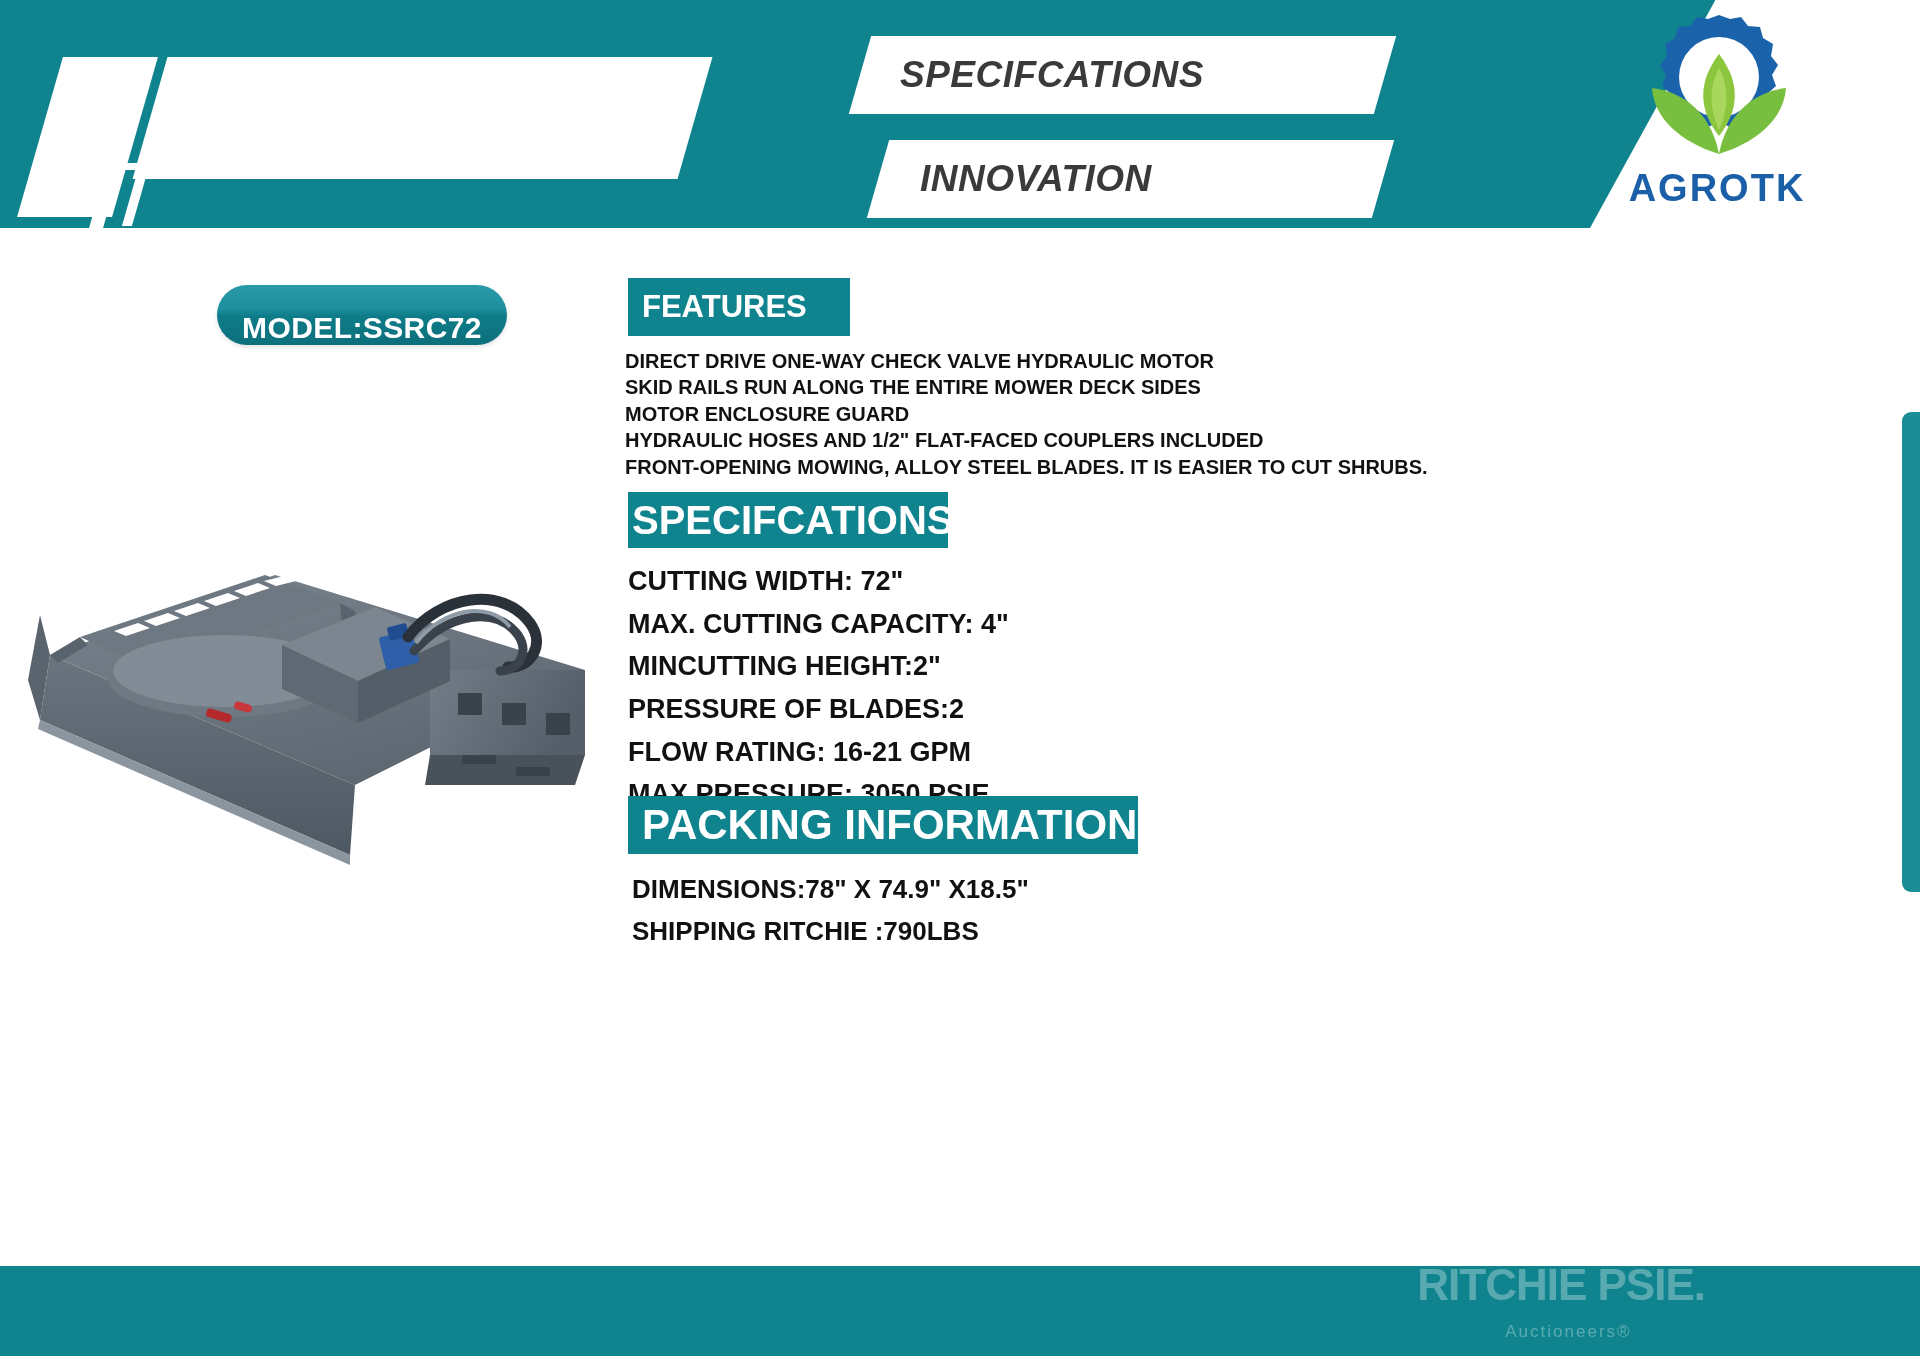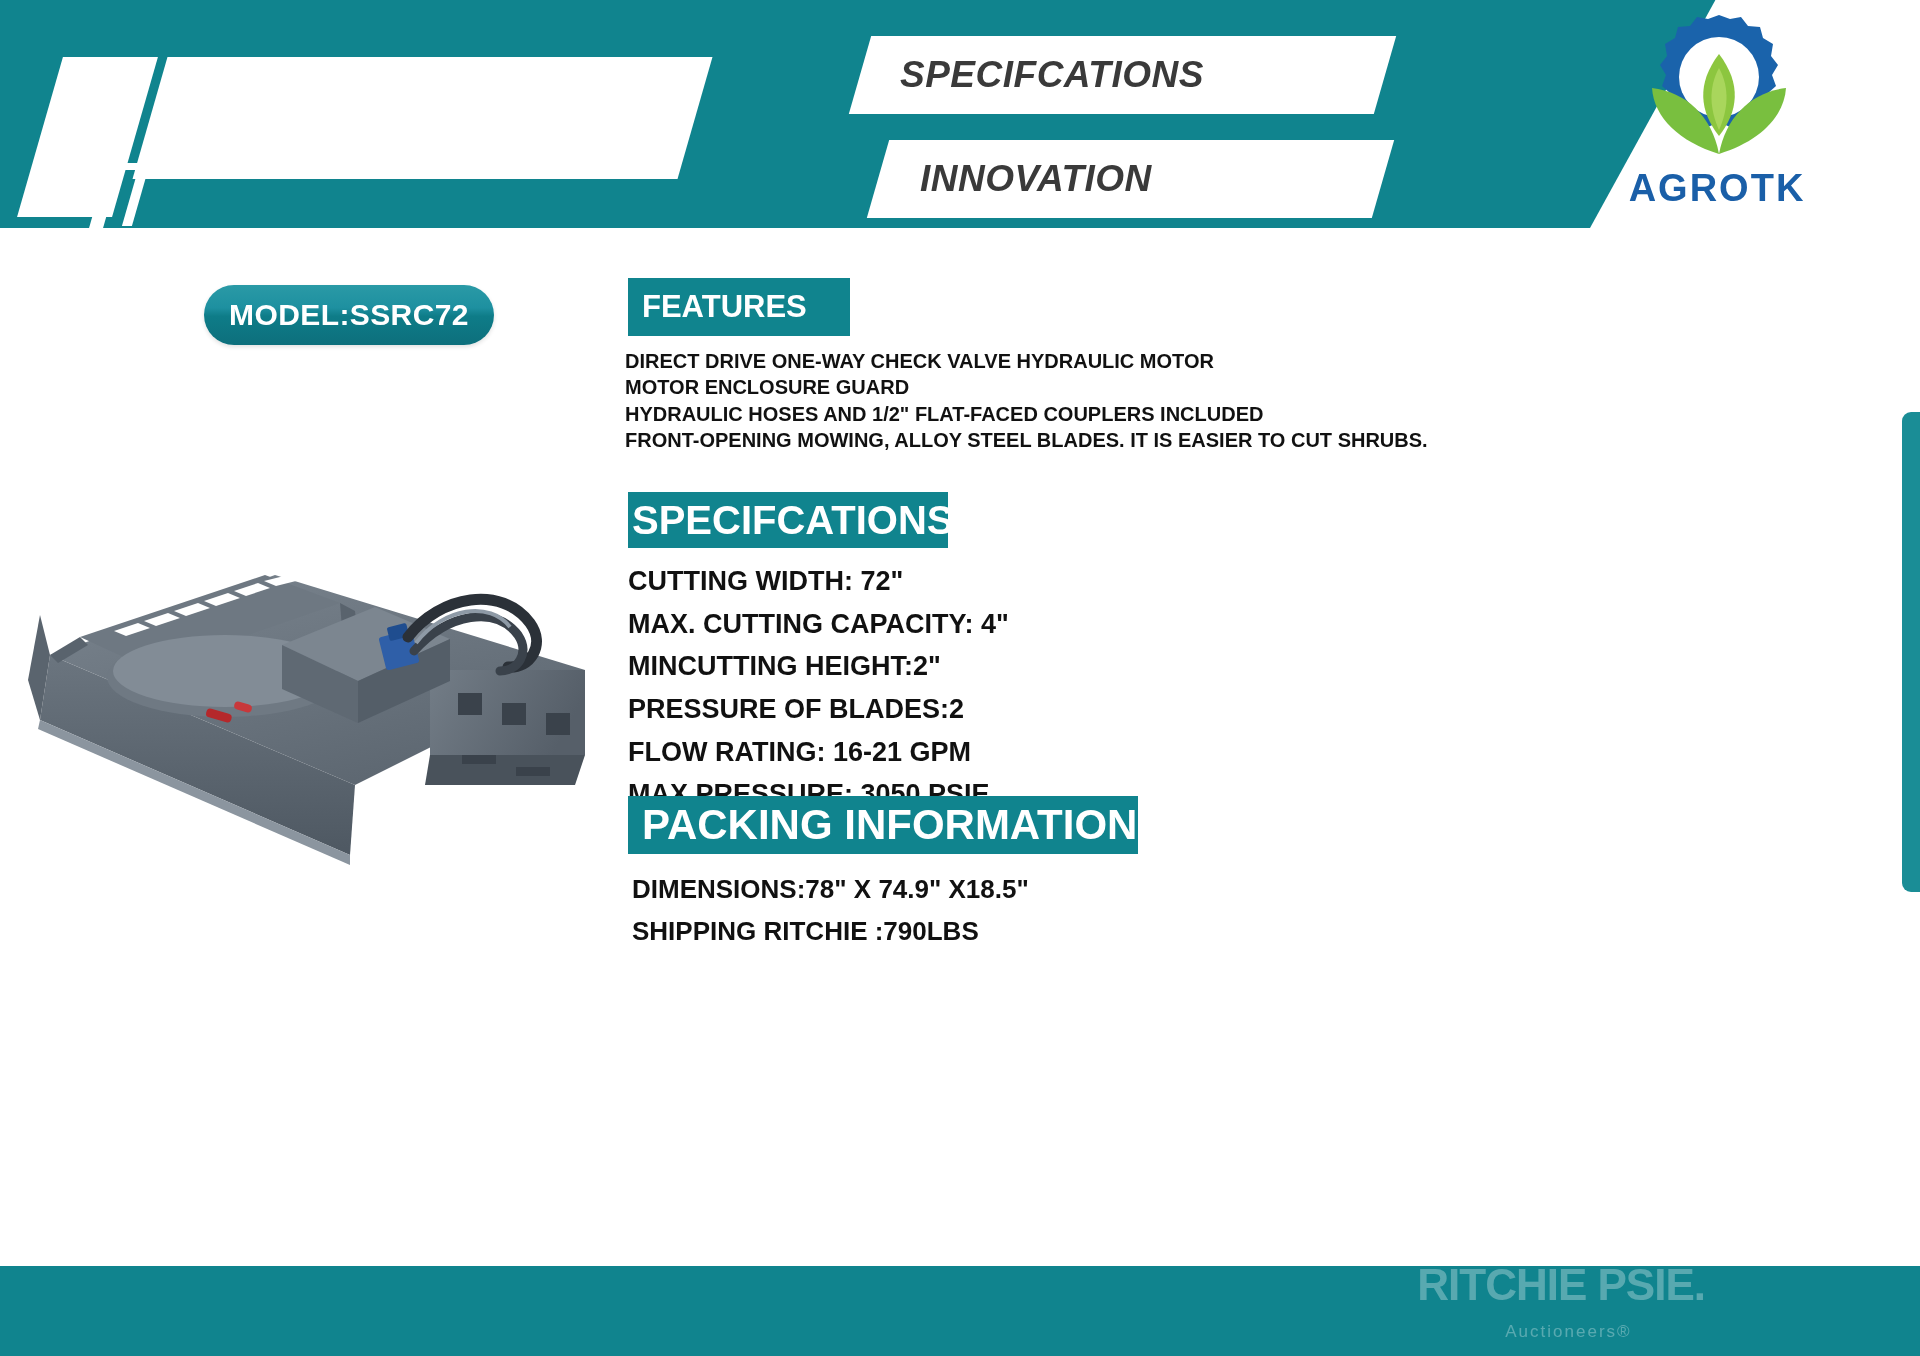--- a/index.html
+++ b/index.html
@@ -81,24 +81,24 @@
   }
 
   
   .edge-tab {
     position:absolute; right:0; top:412px; width:18px; height:480px;
     background:#1a8d96; border-radius:9px 0 0 9px;
   }
 
   
   .model-badge {
-    position:absolute; left:204px; top:285px; width:290px; height:60px;
+    position:absolute; left:217px; top:285px; width:290px; height:60px;
     border-radius:30px;
     background:linear-gradient(to bottom, #2a9aa6 0%, #1e90a0 38%, #0e7c88 52%, #0d6f7c 100%);
-    display:flex; align-items:center; justify-content:center;
+    display:flex; align-items:flex-end; justify-content:center;
     box-shadow:0 2px 4px rgba(0,0,0,.12);
   }
   .model-badge span {
     color:#ffffff; font-size:30px; font-weight:bold; letter-spacing:.4px;
   }
 
   
   .product-img { position:absolute; left:10px; top:455px; width:600px; height:420px; }
 
   
@@ -254,20 +254,21 @@
 
   <rect x="196" y="256" width="26" height="9" rx="4" fill="#b5282b" transform="rotate(16 209 260)"></rect>
   <rect x="224" y="248" width="18" height="8" rx="4" fill="#c8383b" transform="rotate(16 233 252)"></rect>
 
   <polygon points="30,265 340,400 340,410 28,274" fill="#8b959f"></polygon>
 </svg>
 
 <div class="section-head sh-features">FEATURES</div>
 <ul class="feature-list">
   <li>DIRECT DRIVE ONE-WAY CHECK VALVE HYDRAULIC MOTOR</li>
+  <li>SKID RAILS RUN ALONG THE ENTIRE MOWER DECK SIDES</li>
   <li>MOTOR ENCLOSURE GUARD</li>
   <li>HYDRAULIC HOSES AND 1/2" FLAT-FACED COUPLERS INCLUDED</li>
   <li>FRONT-OPENING MOWING, ALLOY STEEL BLADES. IT IS EASIER TO CUT SHRUBS.</li>
 </ul>
 
 <div class="section-head sh-specs">SPECIFCATIONS</div>
 <ul class="spec-list">
   <li>CUTTING WIDTH: 72"</li>
   <li>MAX. CUTTING CAPACITY: 4"</li>
   <li>MINCUTTING HEIGHT:2"</li>

